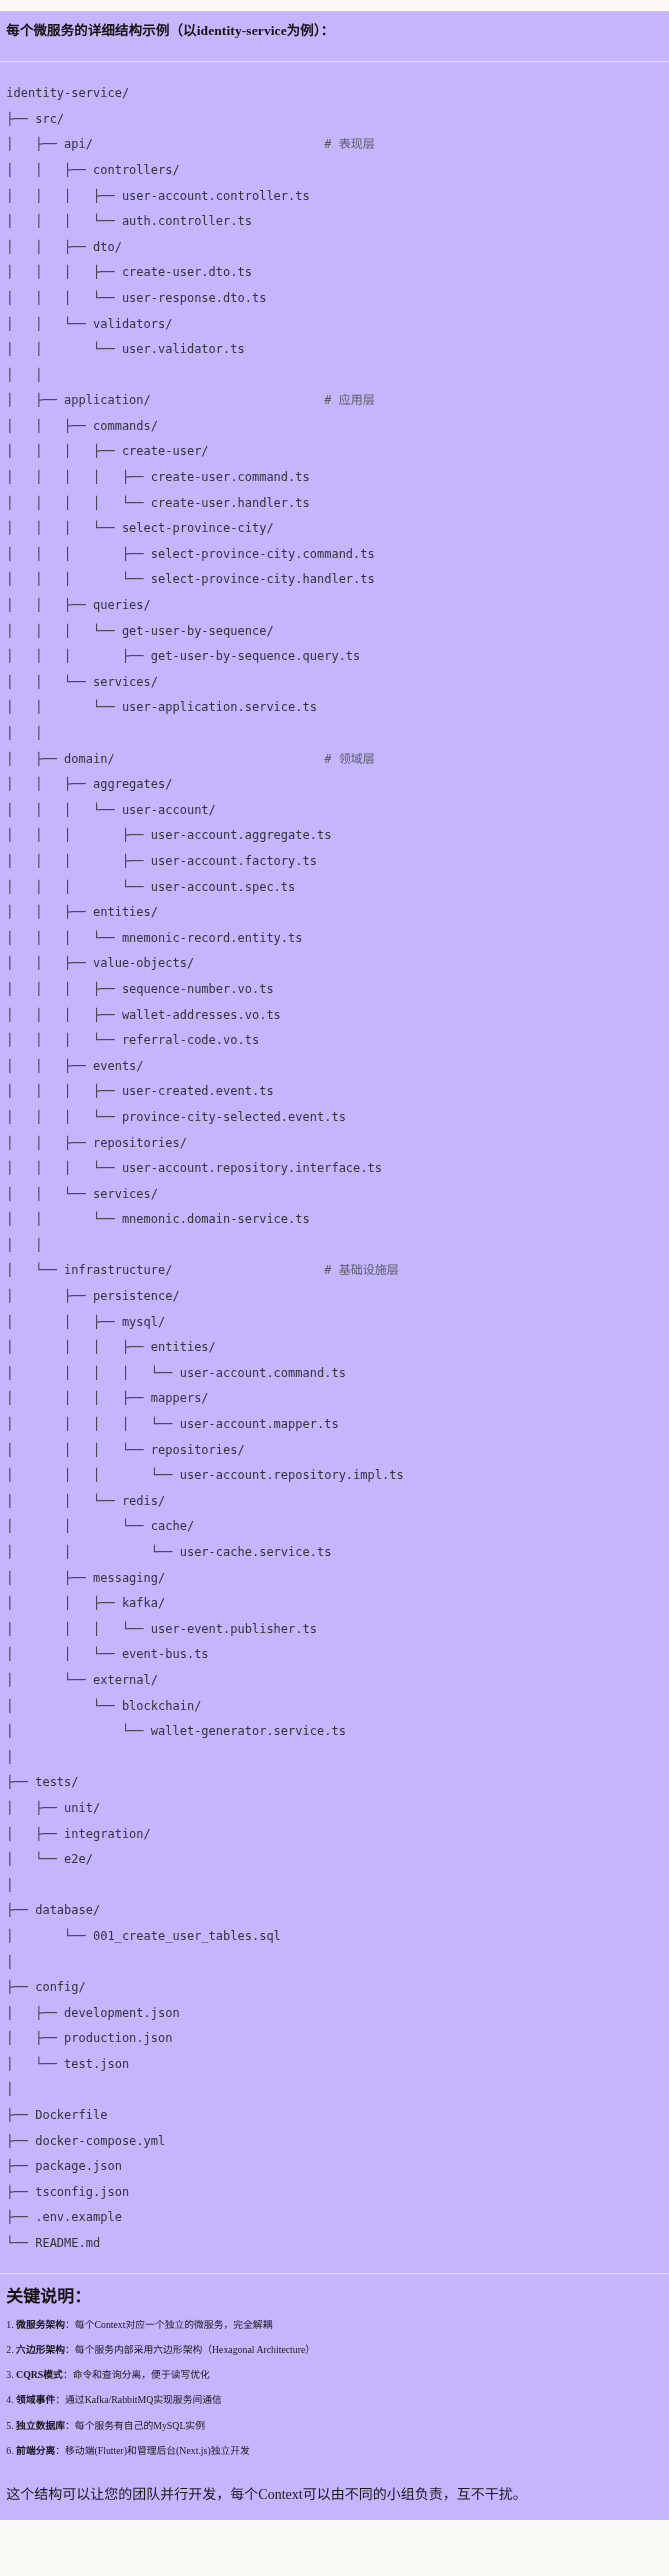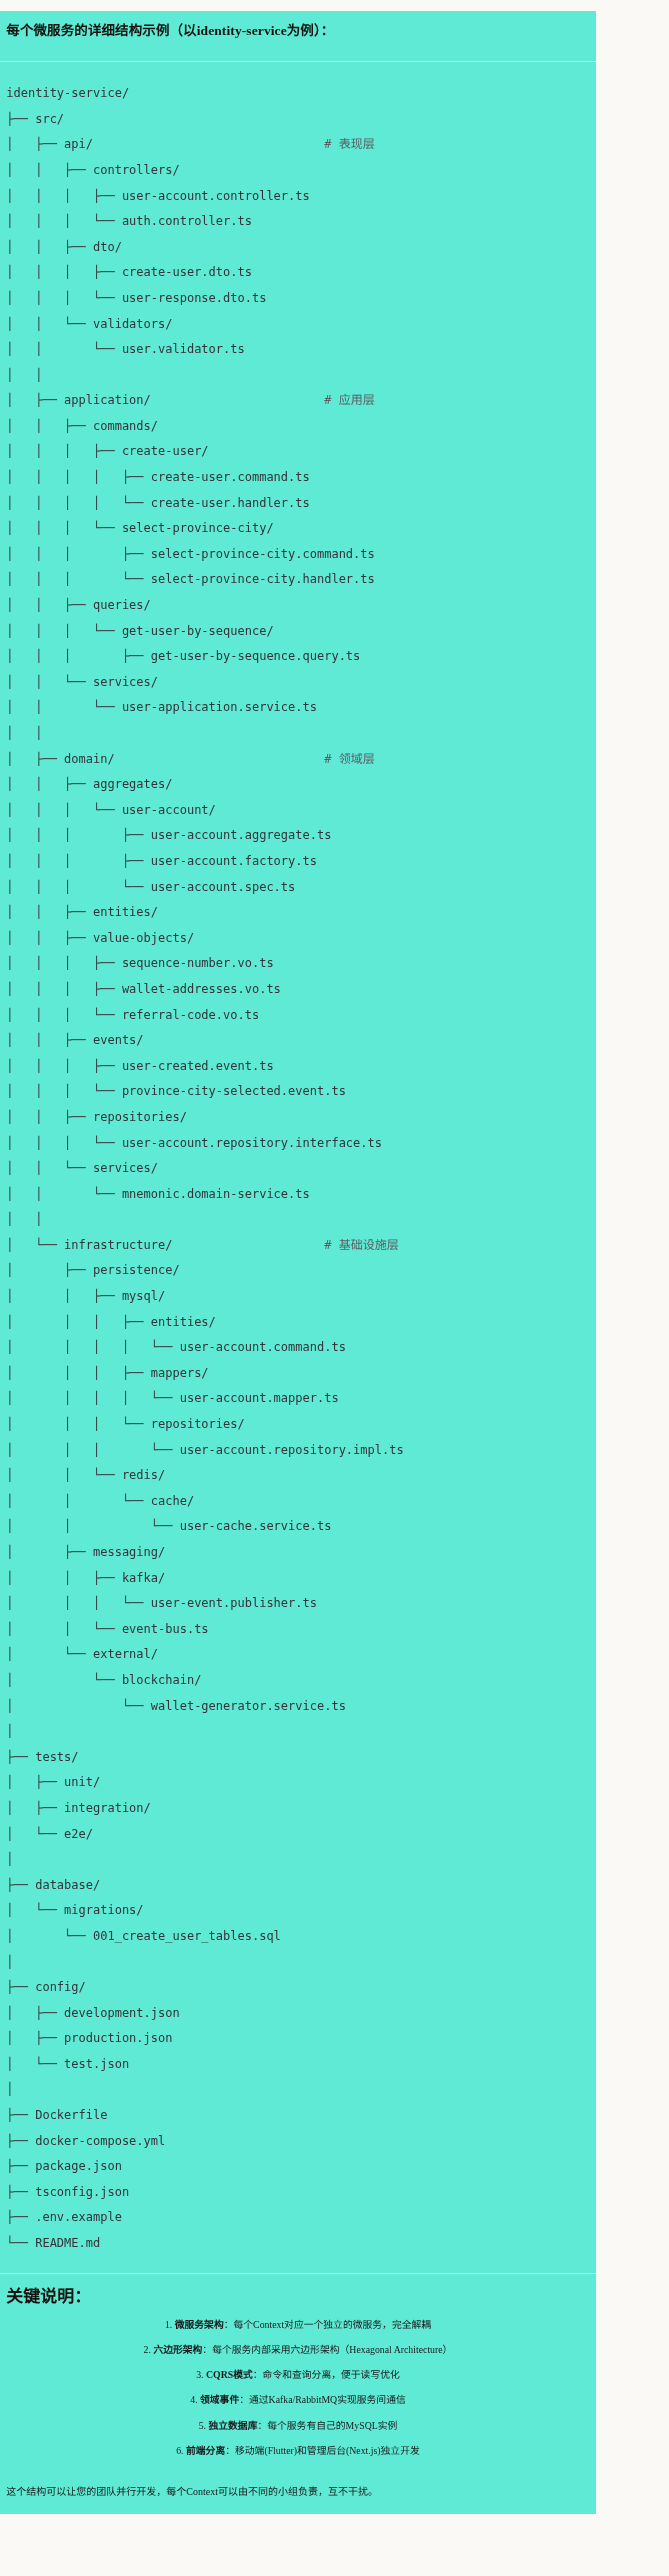--- a/index.html
+++ b/index.html
@@ -8,23 +8,23 @@
     padding: 0;
     background: #faf9f5;
   }
   body {
     width: 669px;
     font-family: "Liberation Sans", sans-serif;
     color: #15141a;
     -webkit-font-smoothing: antialiased;
   }
   .page {
-    width: 596px;
+    width: 669px;
     box-sizing: border-box;
-    background: #5eead4;
+    background: #c4b5fd;
     padding: 0;
   }
 
   
   .heading {
     font-family: "Liberation Serif", serif;
     font-weight: bold;
     font-size: 13.5px;
     line-height: 1.45;
     color: #14130f;
@@ -70,34 +70,33 @@
     margin: 0 0 8.8px 0;
     line-height: 1.4;
   }
   .note-item {
     font-family: "Liberation Serif", serif;
     font-size: 9.8px;
     line-height: 1.5;
     color: #1a1a1c;
     margin: 0 0 10.6px 0;
     display: block;
-    text-align: center;
   }
   .note-item .num {
     font-weight: normal;
   }
   .note-item .term {
     font-weight: bold;
   }
   .note-item .body {
     font-weight: normal;
   }
   .closing {
     font-family: "Liberation Serif", serif;
-    font-size: 10px;
+    font-size: 14px;
     line-height: 1.55;
     color: #1a1a1c;
     margin: 8.8px 0 10px 0;
     padding: 0 6.3px 13.8px 6.3px;
   }
 </style>
 </head>
 <body>
 
 <div class="page">
@@ -132,20 +131,21 @@
 <span class="tree-line">│   │   └── services/</span>
 <span class="tree-line">│   │       └── user-application.service.ts</span>
 <span class="tree-line">│   │</span>
 <span class="tree-line"><span>│   ├── domain/                             </span><span class="cmt"># 领域层</span></span>
 <span class="tree-line">│   │   ├── aggregates/</span>
 <span class="tree-line">│   │   │   └── user-account/</span>
 <span class="tree-line">│   │   │       ├── user-account.aggregate.ts</span>
 <span class="tree-line">│   │   │       ├── user-account.factory.ts</span>
 <span class="tree-line">│   │   │       └── user-account.spec.ts</span>
 <span class="tree-line">│   │   ├── entities/</span>
+<span class="tree-line">│   │   │   └── mnemonic-record.entity.ts</span>
 <span class="tree-line">│   │   ├── value-objects/</span>
 <span class="tree-line">│   │   │   ├── sequence-number.vo.ts</span>
 <span class="tree-line">│   │   │   ├── wallet-addresses.vo.ts</span>
 <span class="tree-line">│   │   │   └── referral-code.vo.ts</span>
 <span class="tree-line">│   │   ├── events/</span>
 <span class="tree-line">│   │   │   ├── user-created.event.ts</span>
 <span class="tree-line">│   │   │   └── province-city-selected.event.ts</span>
 <span class="tree-line">│   │   ├── repositories/</span>
 <span class="tree-line">│   │   │   └── user-account.repository.interface.ts</span>
 <span class="tree-line">│   │   └── services/</span>
@@ -170,21 +170,20 @@
 <span class="tree-line">│       └── external/</span>
 <span class="tree-line">│           └── blockchain/</span>
 <span class="tree-line">│               └── wallet-generator.service.ts</span>
 <span class="tree-line">│</span>
 <span class="tree-line">├── tests/</span>
 <span class="tree-line">│   ├── unit/</span>
 <span class="tree-line">│   ├── integration/</span>
 <span class="tree-line">│   └── e2e/</span>
 <span class="tree-line">│</span>
 <span class="tree-line">├── database/</span>
-<span class="tree-line">│   └── migrations/</span>
 <span class="tree-line">│       └── 001_create_user_tables.sql</span>
 <span class="tree-line">│</span>
 <span class="tree-line">├── config/</span>
 <span class="tree-line">│   ├── development.json</span>
 <span class="tree-line">│   ├── production.json</span>
 <span class="tree-line">│   └── test.json</span>
 <span class="tree-line">│</span>
 <span class="tree-line">├── Dockerfile</span>
 <span class="tree-line">├── docker-compose.yml</span>
 <span class="tree-line">├── package.json</span>

